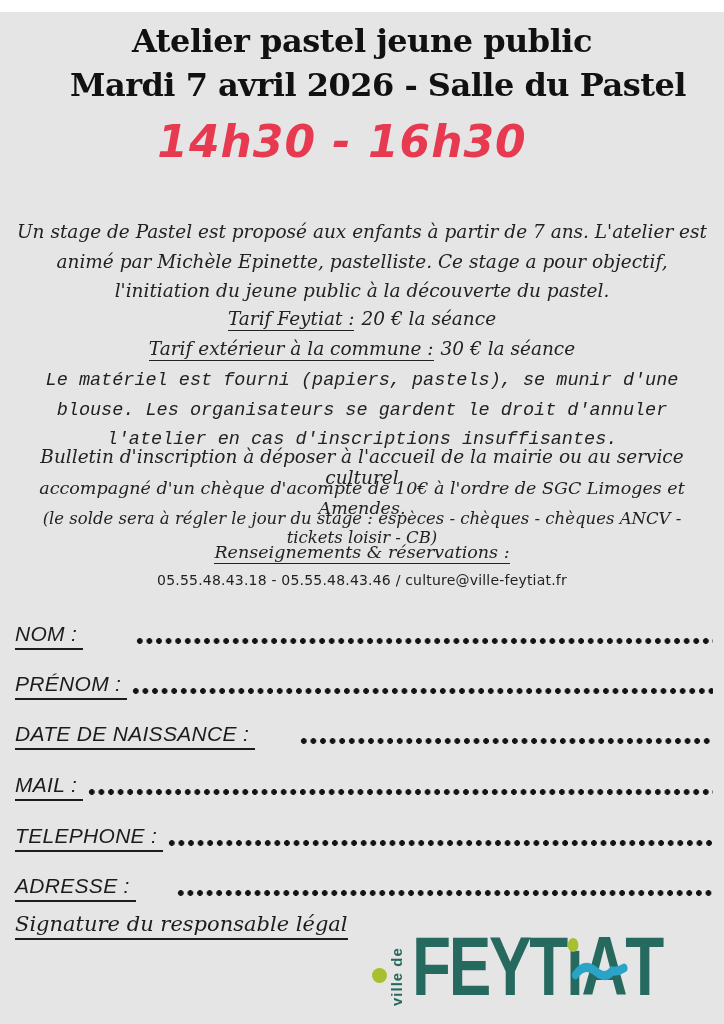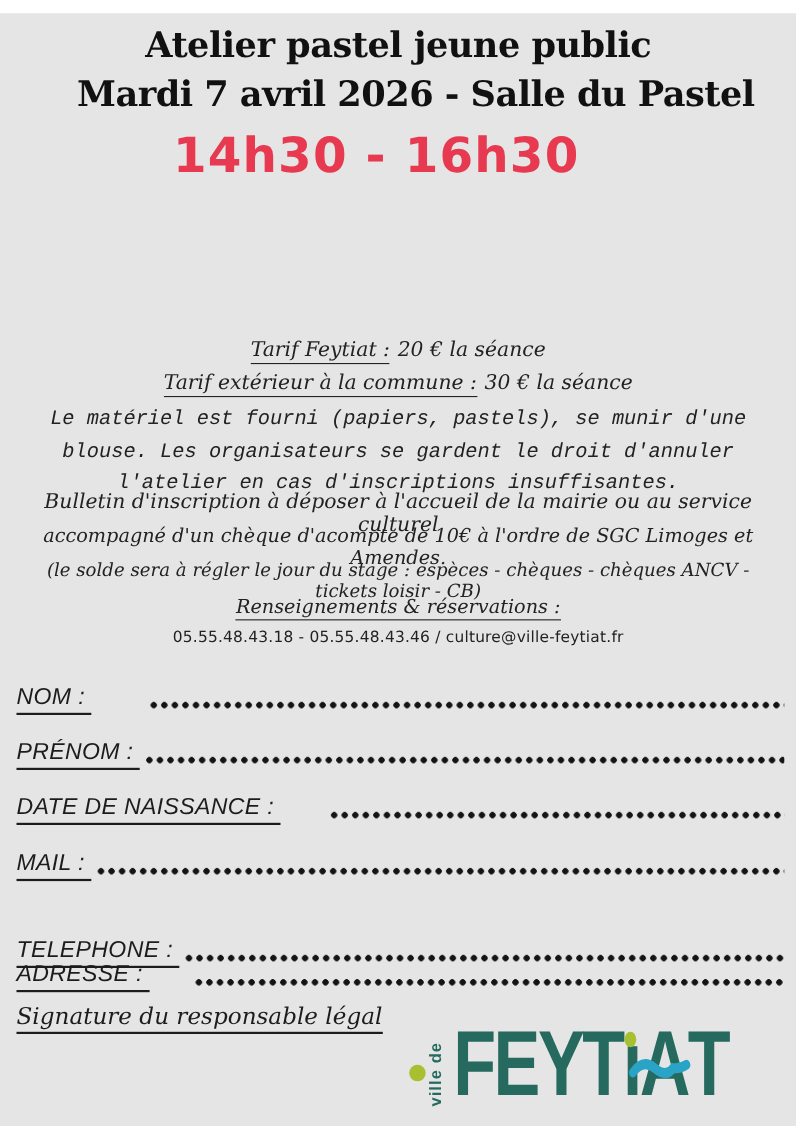--- a/index.html
+++ b/index.html
@@ -11,21 +11,21 @@
   
   .title {
     position:absolute; left:0; width:724px; text-align:center;
     font-family:"DejaVu Serif", serif; font-weight:bold; color:#111;
     white-space:nowrap; letter-spacing:-0.5px;
   }
   .title-1 { top:10px; font-size:32px; }
   .title-2 { top:54px; font-size:32px;padding-left:16px; }
   .time-banner {
     position:absolute; top:104px; left:0; width:684px; text-align:center;
-    font-family:"DejaVu Sans", sans-serif; font-weight:800;
+    font-family:"DejaVu Sans", sans-serif; font-style:italic; font-weight:800;
     font-size:44px; color:#e73a51; letter-spacing:1px; white-space:nowrap;
   }
   
   .copy {
     position:absolute; left:17px; width:690px; text-align:center;
     font-family:"DejaVu Serif", serif; font-style:italic; color:#222;
   }
   .p-intro   { top:205px; font-size:18.5px; line-height:29.5px; }
   .l-tarif1  { top:296px; font-size:18.5px; }
   .l-tarif2  { top:326px; font-size:18.5px; }
@@ -47,21 +47,21 @@
     font-family:"Liberation Sans", sans-serif; font-style:italic;
     font-weight:500; font-size:21px; color:#1c1c1c; letter-spacing:0.3px;
     border-bottom:2px solid #1c1c1c; padding:0 6px 2px 0; white-space:nowrap;
   }
   .f-dots {
     flex:1 1 auto; height:6px; margin:0 0 6px 4px;
     background-image:radial-gradient(circle, #141414 2.6px, transparent 3.1px);
     background-size:9.6px 6px; background-repeat:repeat-x; background-position:left center;
   }
   .row-nom  { top:608px;gap:48px; } .row-prenom { top:658px; } .row-ddn { top:708px;gap:40px; }
-  .row-mail { top:759px; } .row-tel    { top:838px; } .row-adr { top:860px;gap:36px; }
+  .row-mail { top:759px; } .row-tel    { top:810px; } .row-adr { top:860px;gap:36px; }
   .signature {
     position:absolute; left:15px; top:900px;
     font-family:"DejaVu Serif", serif; font-style:italic; font-size:21px;
     color:#1c1c1c; border-bottom:2px solid #1c1c1c; padding-bottom:2px;
   }
   
   .logo { position:absolute; left:372px; top:926px; width:342px; height:78px; }
   .logo-dot {
     position:absolute; left:0; top:30px; width:15px; height:15px;
     border-radius:50%; background:#a8bf2f;
@@ -91,20 +91,21 @@
 </style>
 </head>
 <body>
 
 <div class="page">
 
   <div class="title title-1">Atelier pastel jeune public</div>
   <div class="title title-2">Mardi 7 avril 2026 - Salle du Pastel</div>
   <div class="time-banner">14h30 - 16h30</div>
 
+  <div class="copy p-intro">Un stage de Pastel est proposé aux enfants à partir de 7 ans. L'atelier est animé par Michèle Epinette, pastelliste. Ce stage a pour objectif, l'initiation du jeune public à la découverte du pastel.</div>
 
   <div class="copy l-tarif1">
     <span class="u">Tarif Feytiat :</span><span>20 € la séance</span>
   </div>
 
   <div class="copy l-tarif2">
     <span class="u">Tarif extérieur à la commune :</span><span>30 € la séance</span>
   </div>
 
   <div class="copy p-materiel">Le matériel est fourni (papiers, pastels), se munir d'une blouse. Les organisateurs se gardent le droit d'annuler l'atelier en cas d'inscriptions insuffisantes.</div>

